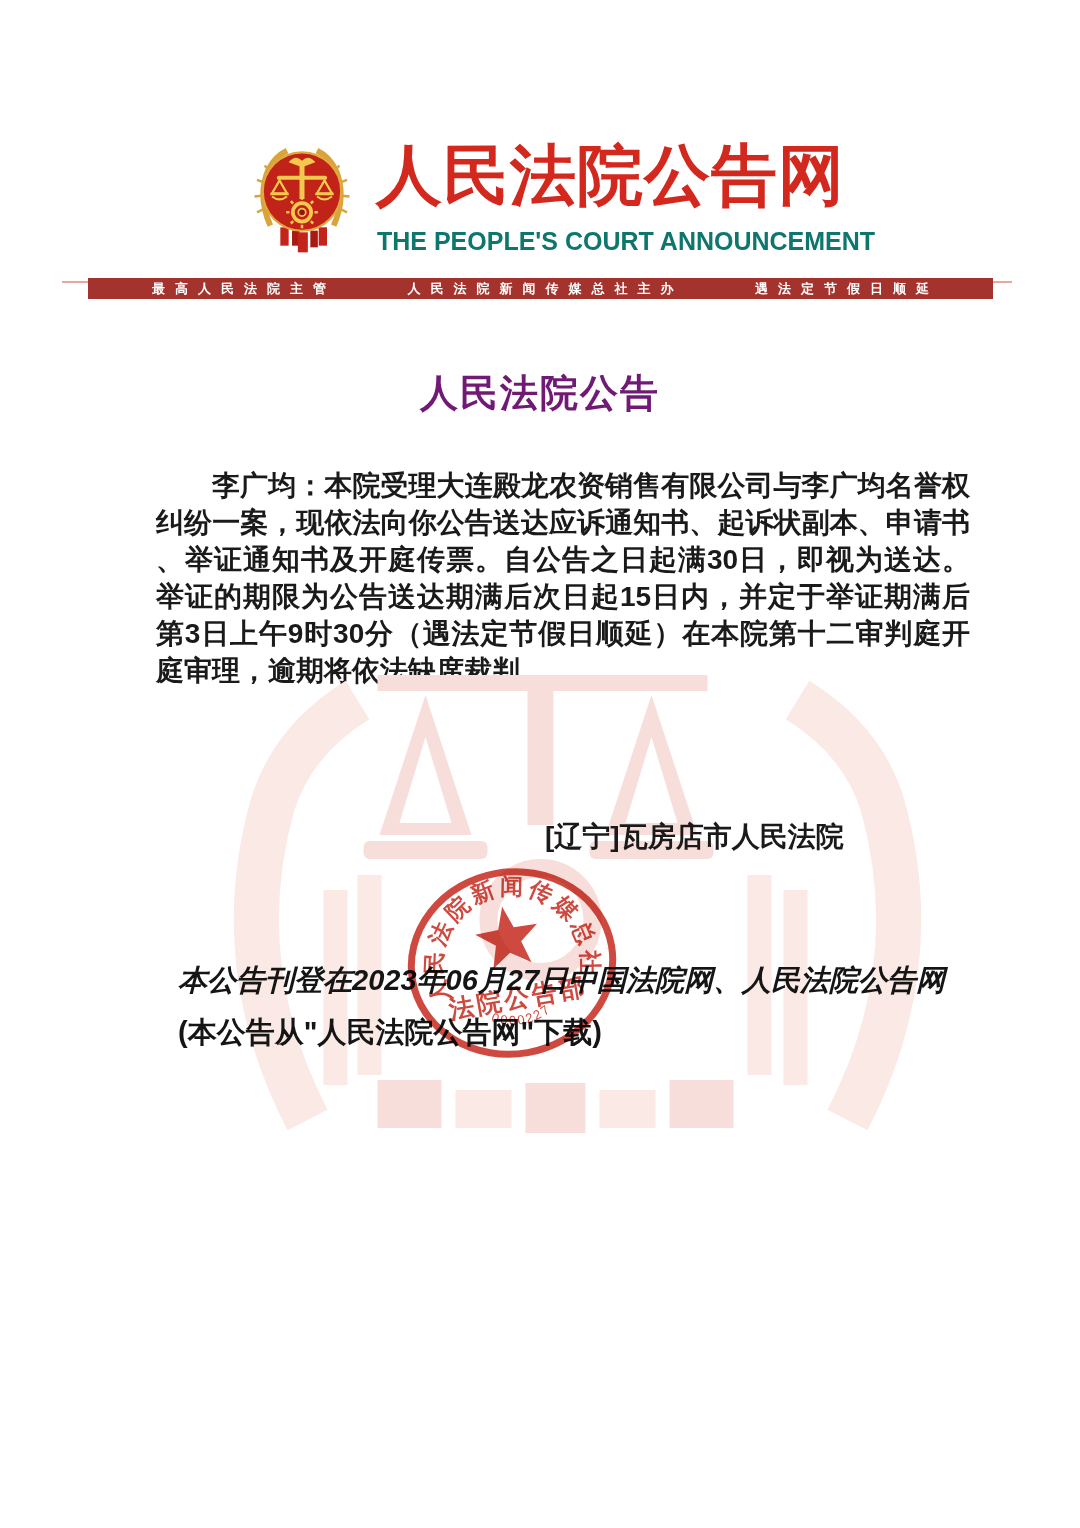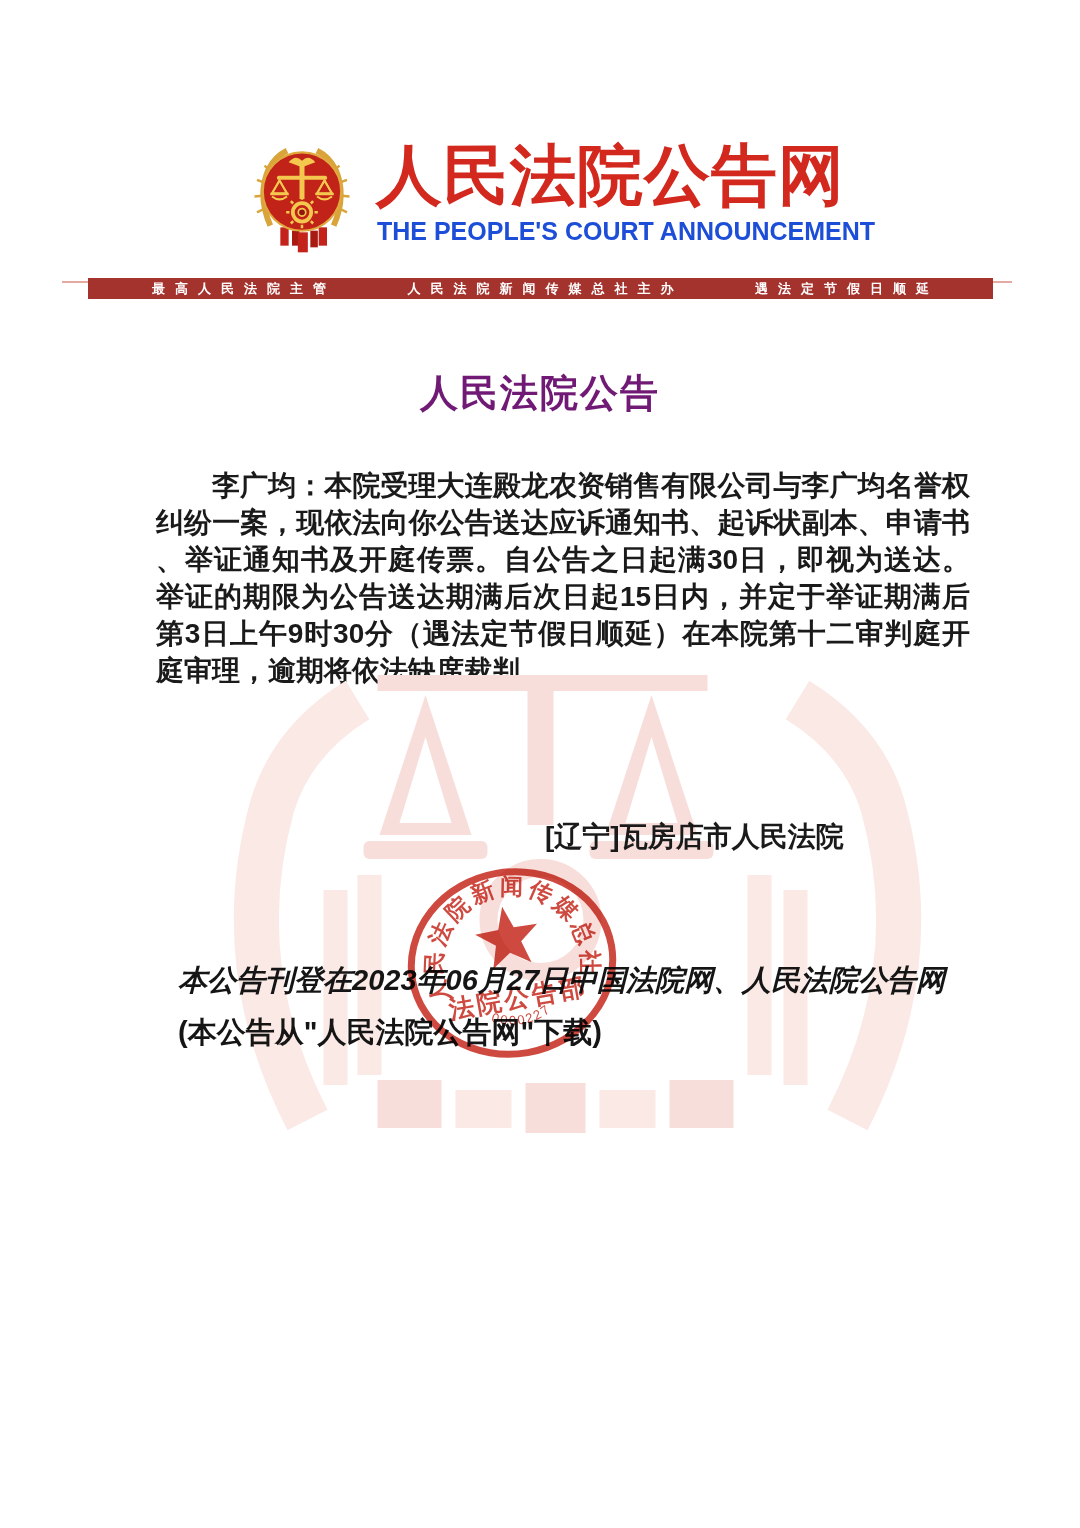--- a/index.html
+++ b/index.html
@@ -3,22 +3,22 @@
 <meta charset="utf-8">
 <style>
   html,body{margin:0;padding:0;background:#ffffff;}
   body{font-family:"Liberation Sans",sans-serif;}
   #page{position:relative;width:1080px;height:1528px;background:#ffffff;overflow:hidden;margin:0 auto;}
 
   
   .logo-svg{position:absolute;left:252px;top:134px;width:100px;height:130px;}
   .site-title{position:absolute;left:376px;top:138px;width:480px;font-size:66px;line-height:74px;
     font-weight:700;color:#d3281d;letter-spacing:1px;white-space:nowrap;}
-  .site-subtitle{position:absolute;left:377px;top:217px;width:470px;font-size:25px;font-weight:700;
-    color:#1d4ed8;letter-spacing:0px;white-space:nowrap;}
+  .site-subtitle{position:absolute;left:377px;top:227px;width:470px;font-size:25px;font-weight:700;
+    color:#0f766e;letter-spacing:0px;white-space:nowrap;}
 
   .banner-topline{position:absolute;left:62px;top:281px;width:950px;height:2px;background:#e5a9a2;}
   .banner{position:absolute;left:88px;top:278px;width:905px;height:21px;background:#a4332d;
     display:flex;align-items:center;justify-content:space-between;padding:0 54px 0 64px;box-sizing:border-box;}
   .banner span{color:#ffffff;font-size:13px;font-weight:600;letter-spacing:10px;white-space:nowrap;}
 
   
   .doc-title{position:absolute;left:0;top:368px;width:1080px;text-align:center;font-size:38px;
     font-weight:700;color:#701a75;letter-spacing:2px;}
   .doc-body{position:absolute;left:156px;top:467px;width:814px;font-size:28px;line-height:37px;

